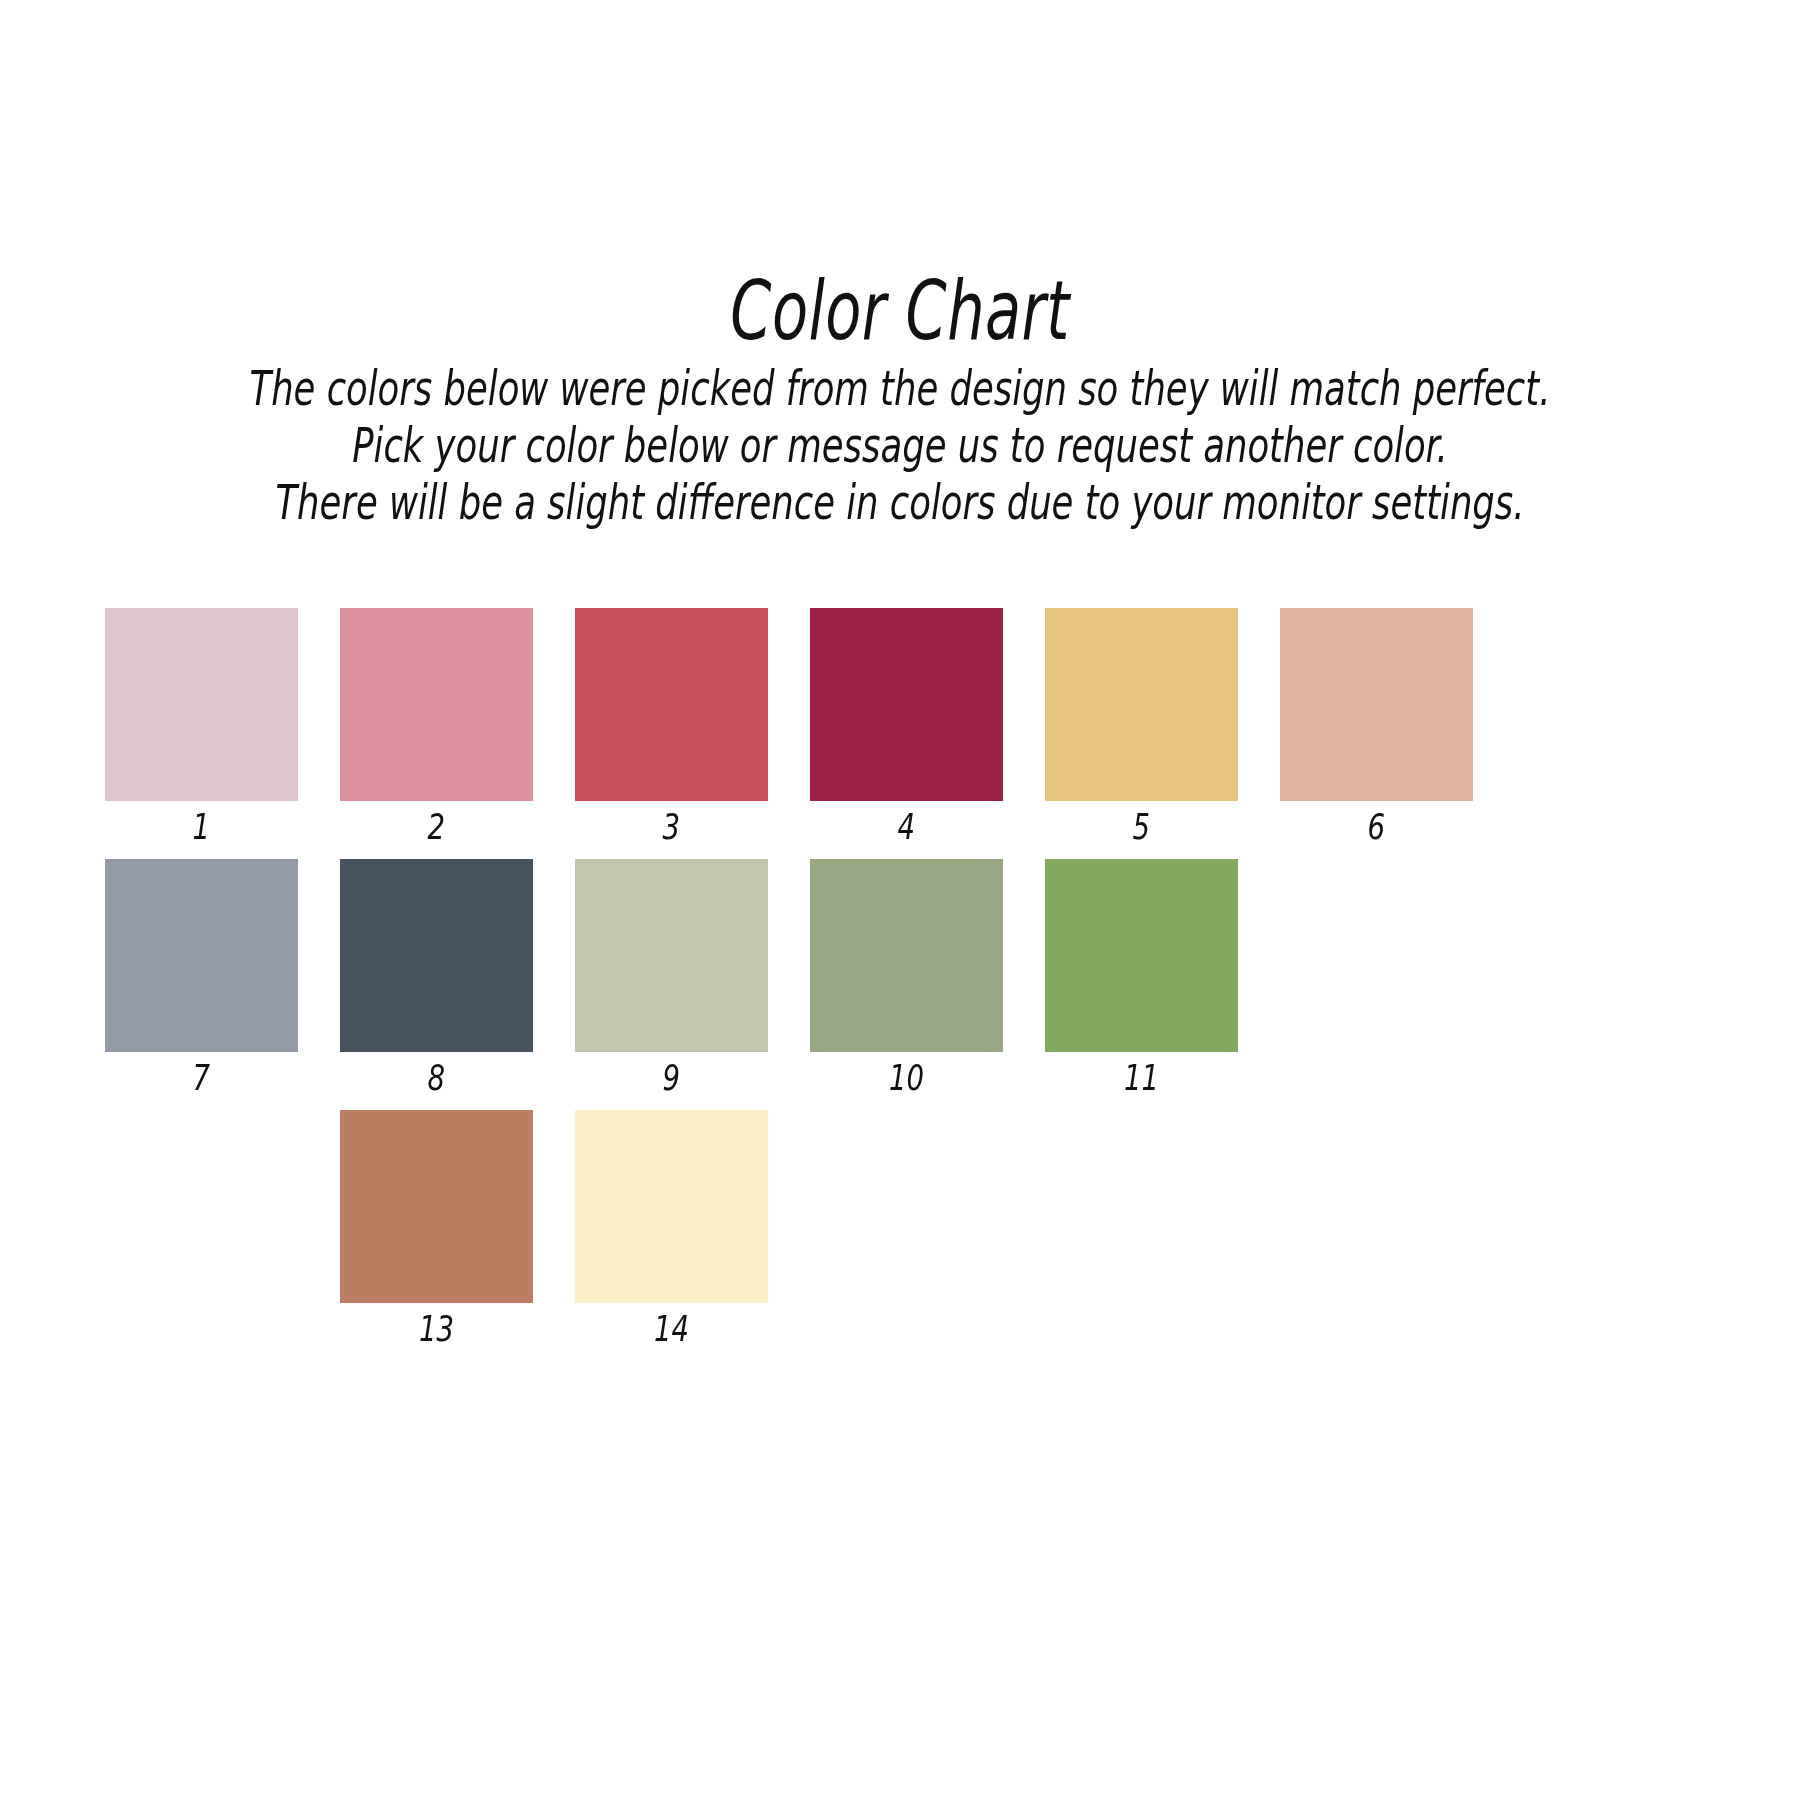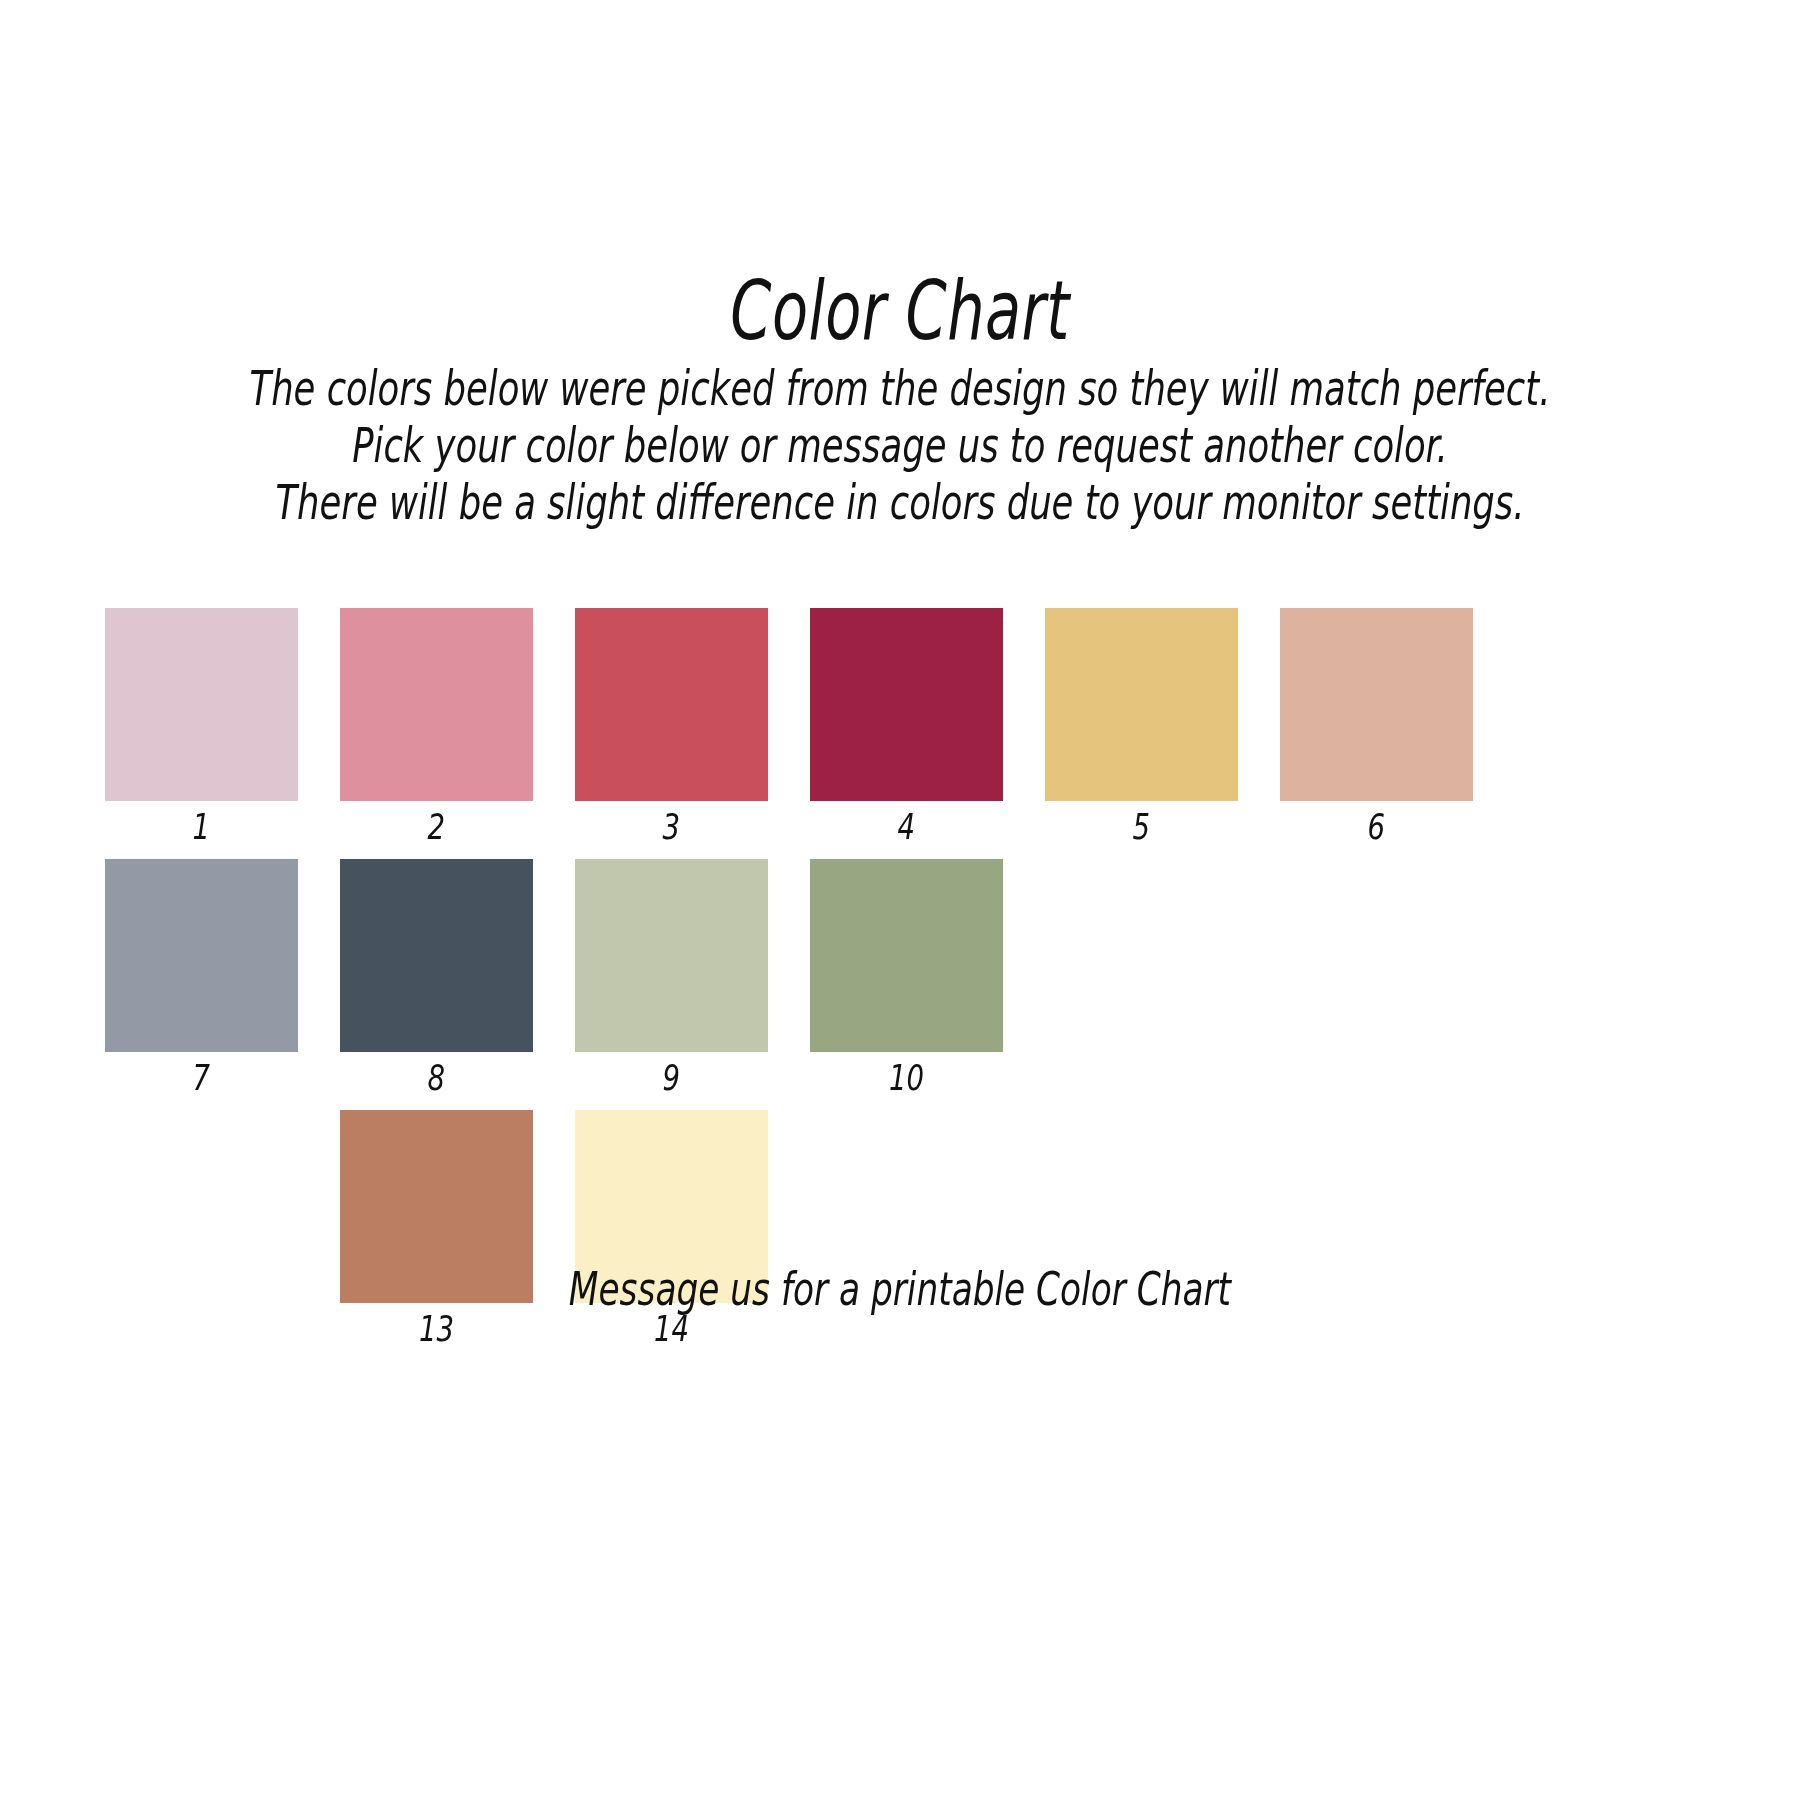--- a/index.html
+++ b/index.html
@@ -169,31 +169,32 @@
           <div class="swatch-label">8</div>
         </div>
         <div class="swatch-cell">
           <div class="swatch-chip" style="background-color: rgb(193, 199, 172);"></div>
           <div class="swatch-label">9</div>
         </div>
         <div class="swatch-cell">
           <div class="swatch-chip" style="background-color: rgb(152, 167, 130);"></div>
           <div class="swatch-label">10</div>
         </div>
+        <div class="swatch-cell">
+          <div class="swatch-chip" style="background-color: rgb(131, 169, 95);"></div>
+          <div class="swatch-label">11</div>
+        </div>
       </div>
       <div class="swatch-row">
         <div class="swatch-cell spacer"></div>
         <div class="swatch-cell">
           <div class="swatch-chip" style="background-color: rgb(188, 126, 98);"></div>
           <div class="swatch-label">13</div>
         </div>
         <div class="swatch-cell">
           <div class="swatch-chip" style="background-color: rgb(251, 239, 198);"></div>
           <div class="swatch-label">14</div>
         </div>
       </div>
     </div>
 
-  <div class="footer">
-    <div class="footer-text">Message us for a printable Color Chart</div>
-  </div>
 
 </div>
 
 </body></html>

